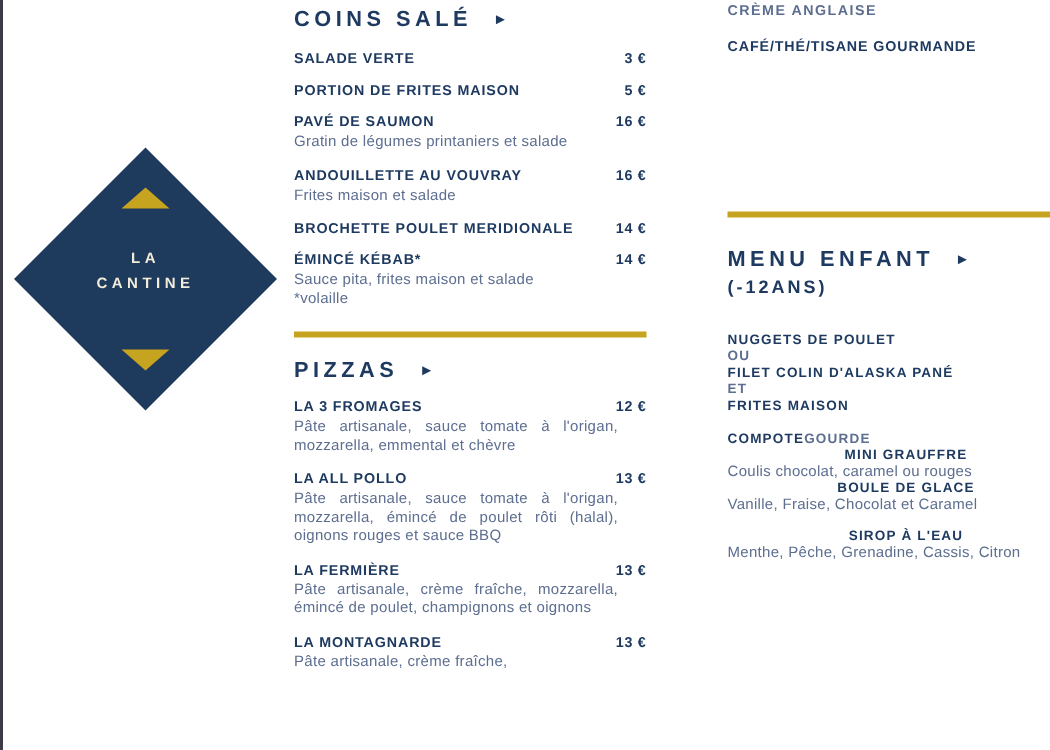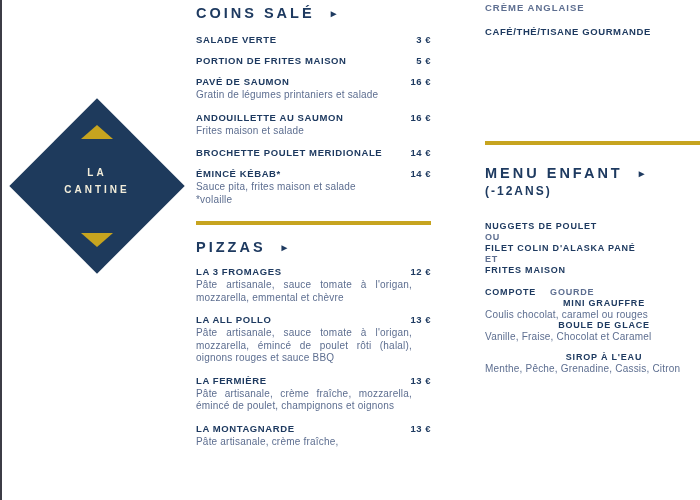--- a/index.html
+++ b/index.html
@@ -50,21 +50,21 @@
   
   .crumb{margin-top:2px;font-size:9.5px;font-weight:600;letter-spacing:1px;color:#5d6e90;}
   .cafe{margin-top:13px;}
   .me-head-row{display:flex;justify-content:space-between;align-items:flex-start;margin-top:20px;}
   .me-age{font-size:12px;font-weight:700;letter-spacing:2px;margin-top:3px;}
   .mains{margin-top:23px;font-size:9px;line-height:11px;}
   .mains .b{font-weight:700;letter-spacing:0.8px;color:#1e3a60;}
   .mains .l{font-weight:600;letter-spacing:0.8px;color:#5d6e90;}
   .kd{margin-top:11px;font-size:9px;line-height:11px;}
   .kd .b{font-weight:700;letter-spacing:0.8px;color:#1e3a60;text-align:center;}
-  .kd .suffix{font-weight:600;letter-spacing:0.8px;color:#5d6e90;margin-left:14px;}
+  .kd .suffix{font-weight:600;letter-spacing:0.8px;color:#5d6e90;margin-left:0;}
   .kd .kdesc{font-weight:400;font-size:10px;letter-spacing:0.2px;color:#5d6e90;
     text-align:justify;max-width:186px;}
   .kd .kdesc.wide{max-width:232px;}
   .sirop{margin-top:10px;}
 </style>
 </head>
 <body>
 
 <div class="left-border"></div>
 
@@ -105,21 +105,21 @@
   <div class="mi">
     <div class="mi-head">
       <span class="mi-title">PAVÉ DE SAUMON</span>
       <span class="mi-price">16 €</span>
     </div>
     <div class="desc">Gratin de légumes printaniers et salade</div>
   </div>
 
   <div class="mi">
     <div class="mi-head">
-      <span class="mi-title">ANDOUILLETTE AU SAUMON</span>
+      <span class="mi-title">ANDOUILLETTE AU VOUVRAY</span>
       <span class="mi-price">16 €</span>
     </div>
     <div class="desc">Frites maison et salade</div>
   </div>
 
   <div class="mi">
     <div class="mi-head">
       <span class="mi-title">BROCHETTE POULET MERIDIONALE</span>
       <span class="mi-price">14 €</span>
     </div>

